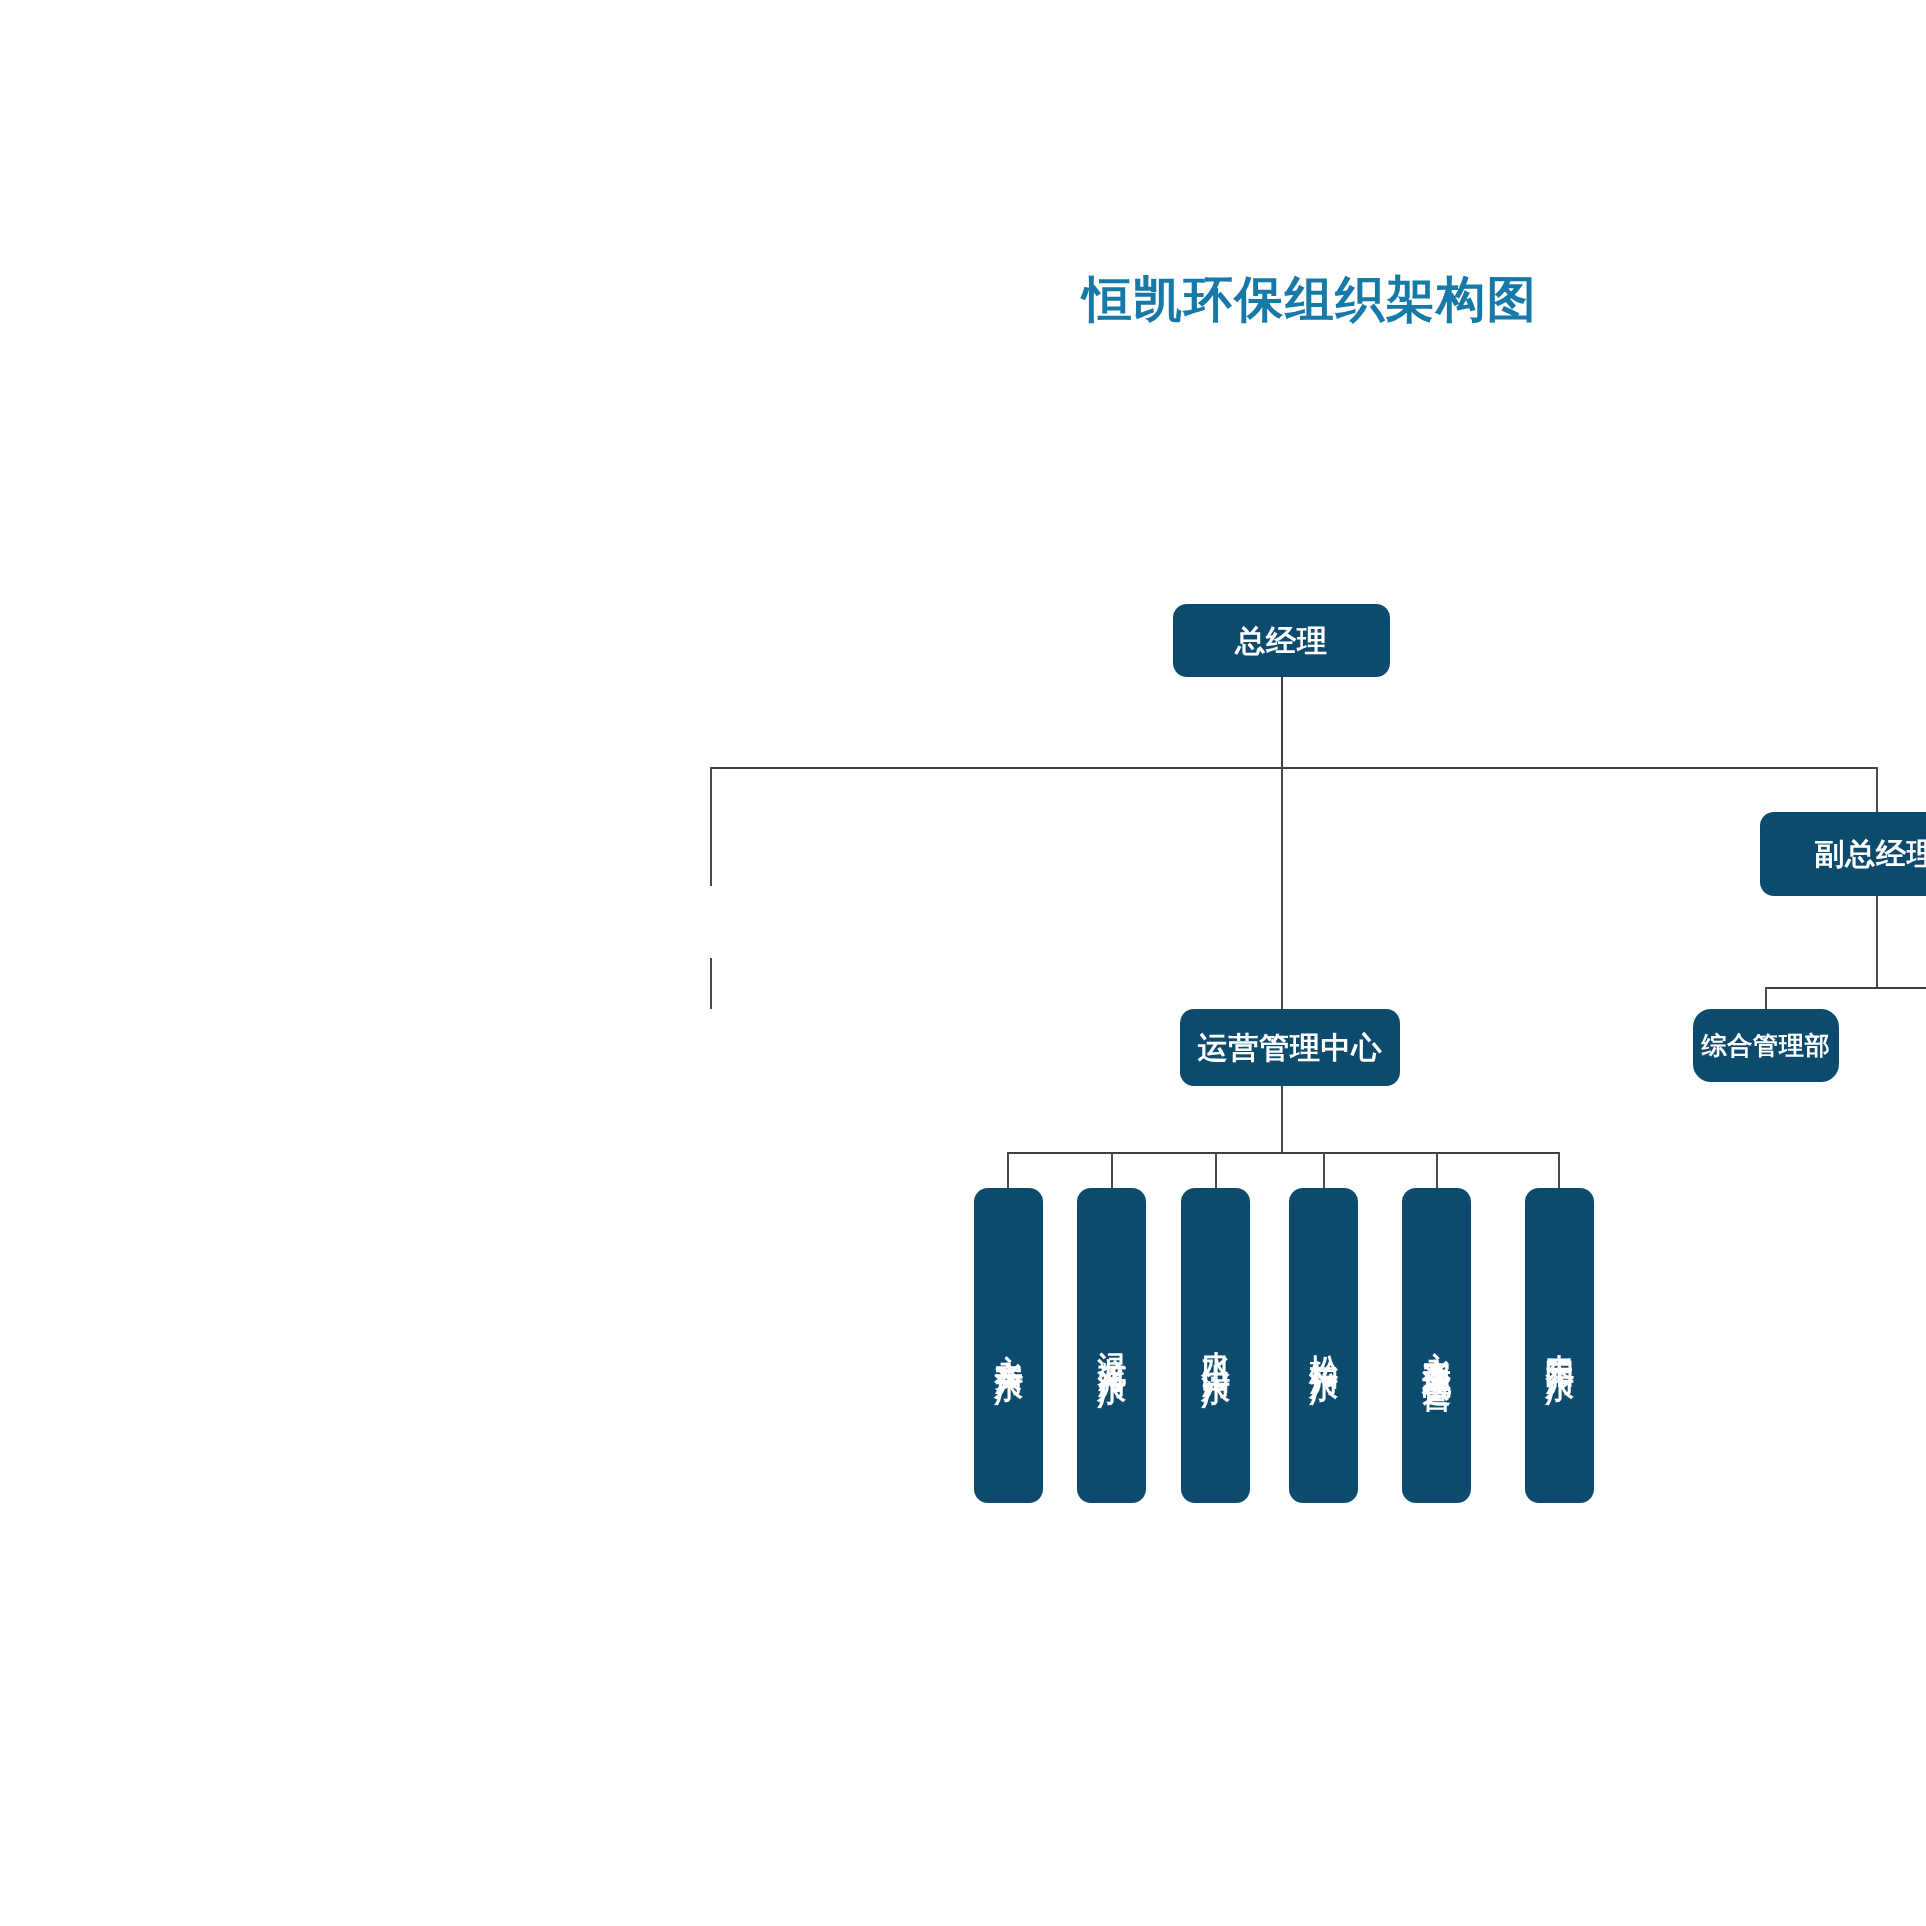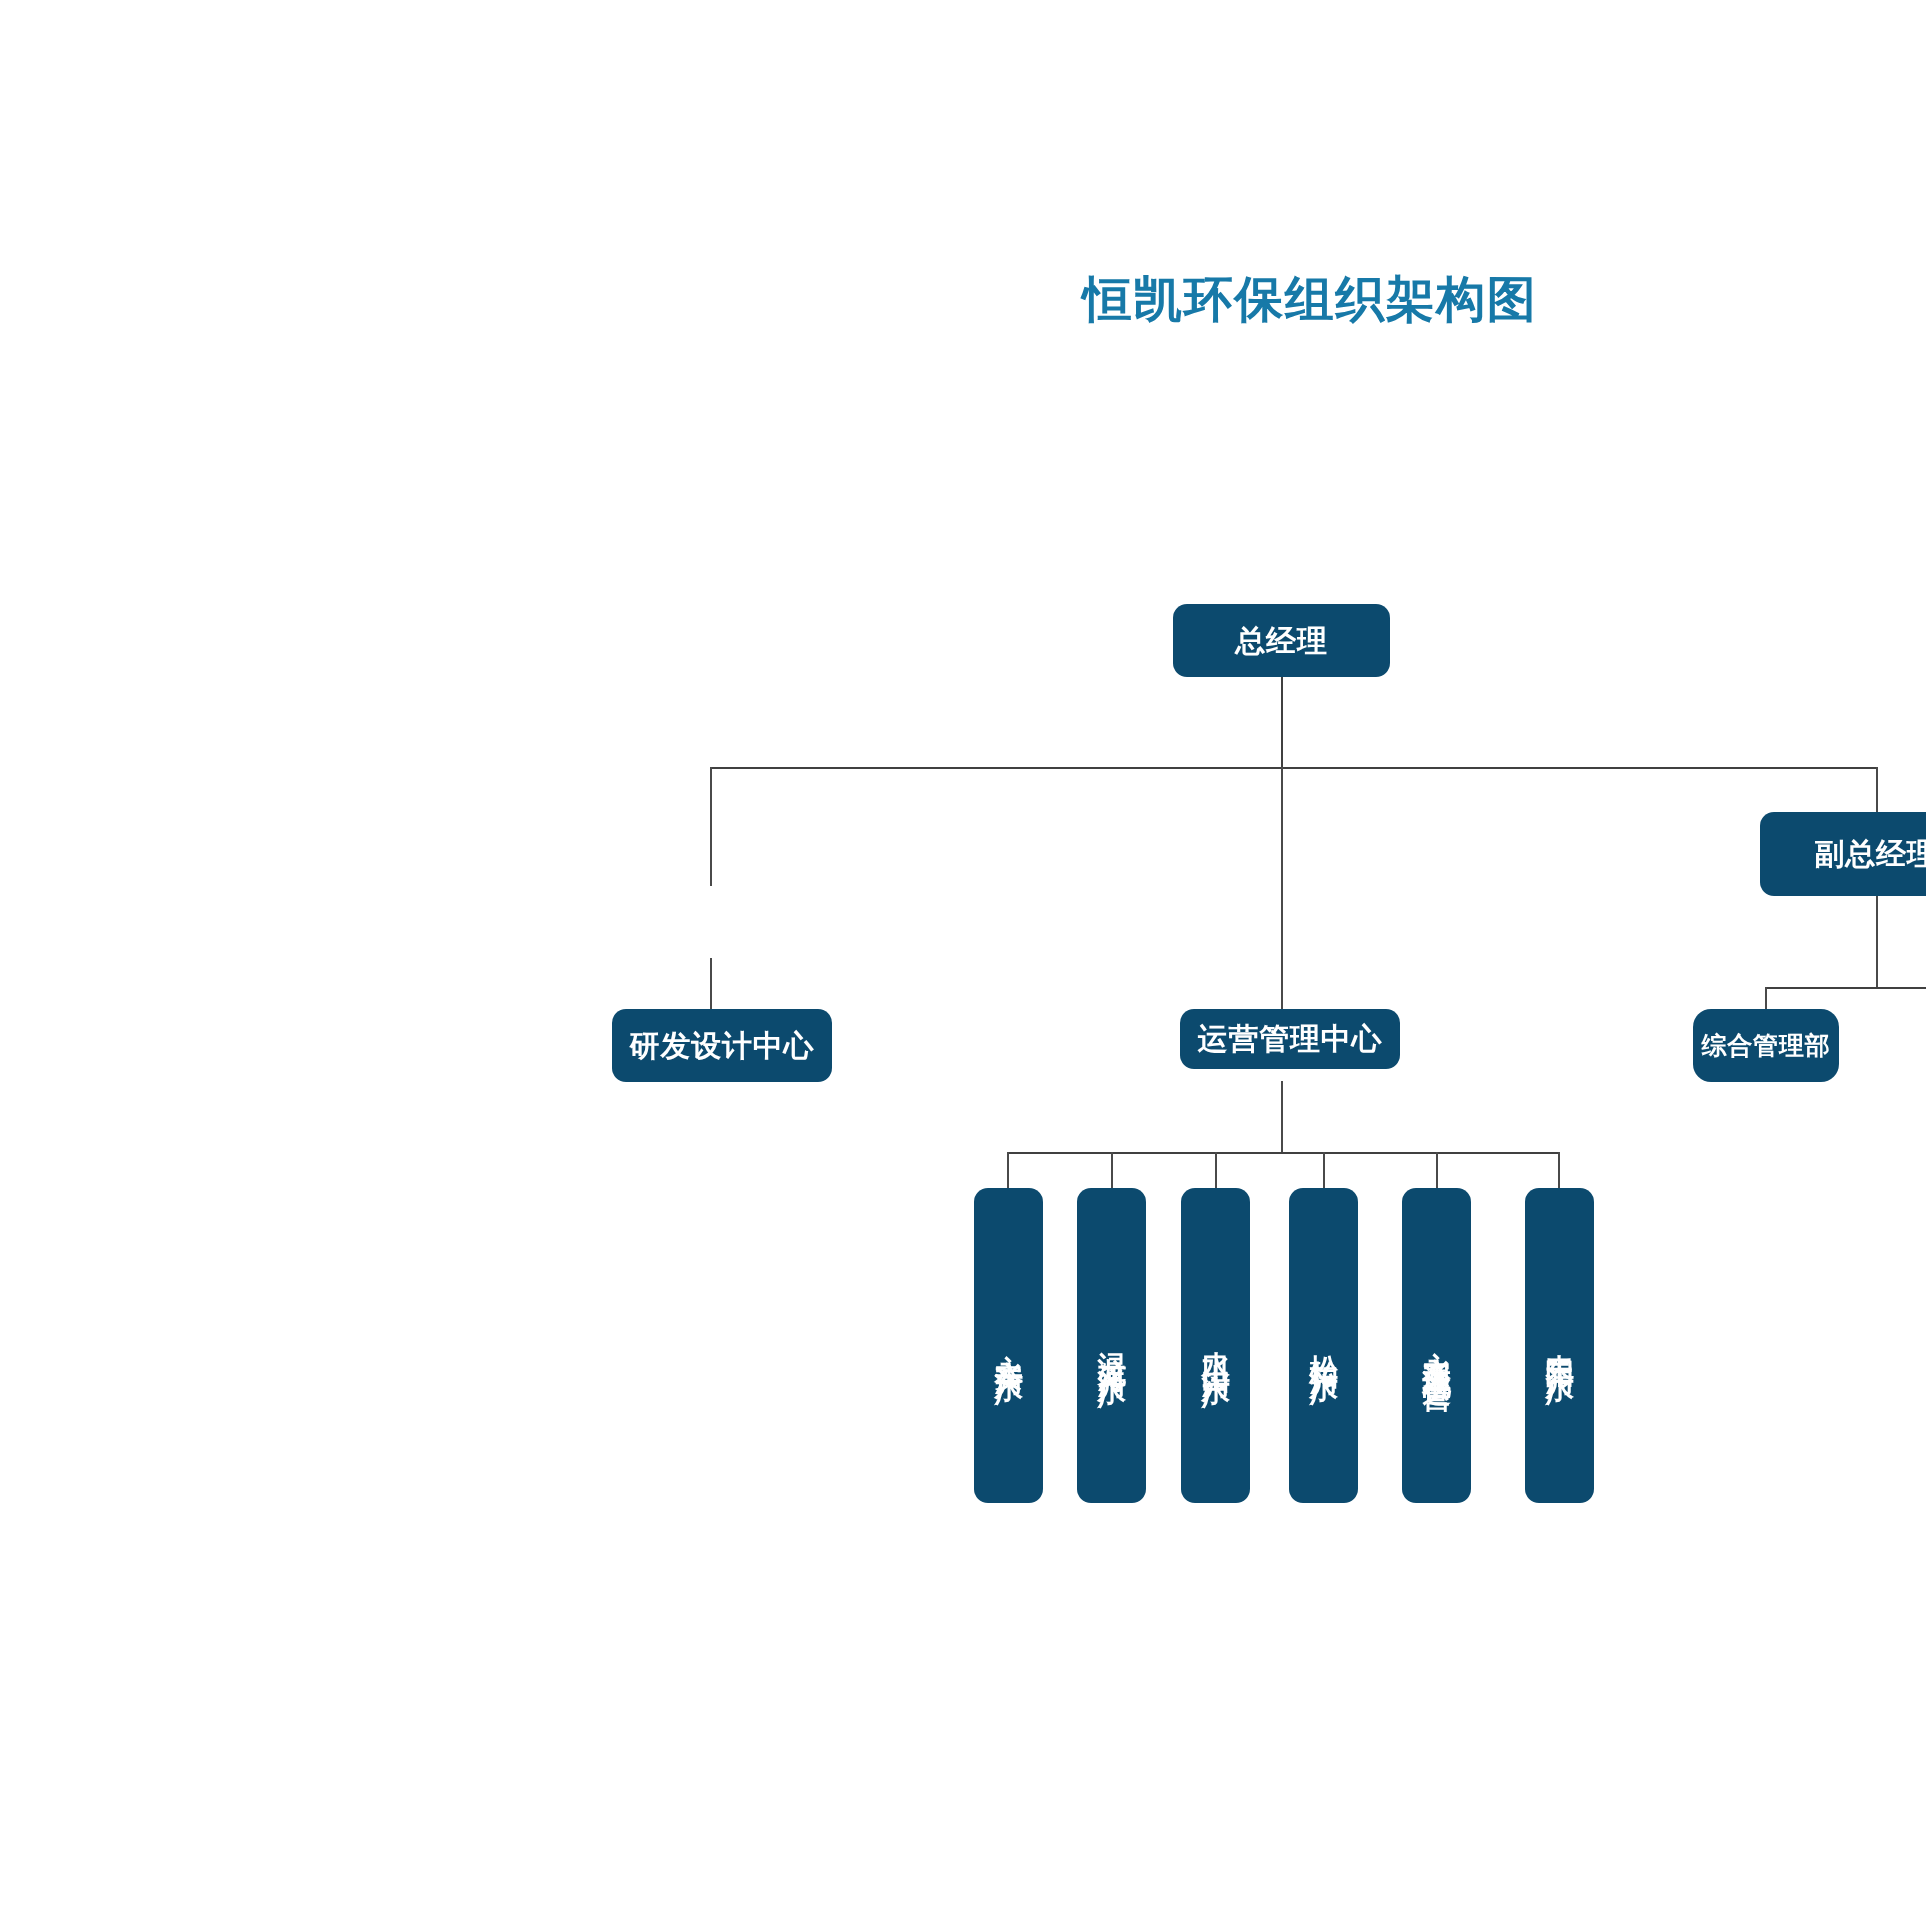--- a/index.html
+++ b/index.html
@@ -119,25 +119,22 @@
 
   <div class="node h" style="left:1173px; top:604px; width:217px; height:73px;">
     <span class="label">总经理</span>
   </div>
 
 
   <div class="node h" style="left:1760px; top:812px; width:232px; height:84px;">
     <span class="label">副总经理</span>
   </div>
 
-  <div class="node h" style="left:612px; top:1009px; width:220px; height:73px;">
-    <span class="label">研发设计中心</span>
-  </div>
 
-  <div class="node h" style="left:1180px; top:1009px; width:220px; height:60px;">
+  <div class="node h" style="left:1180px; top:1009px; width:220px; height:77px;">
     <span class="label">运营管理中心</span>
   </div>
 
   <div class="node h" style="left:1693px; top:1009px; width:146px; height:73px; font-size:25px; border-radius:18px;">
     <span class="label">综合管理部</span>
   </div>
 
   <div class="node v" style="left:974px; top:1188px; width:69px; height:315px;">
     <span class="label">永安污水厂</span>
   </div>

